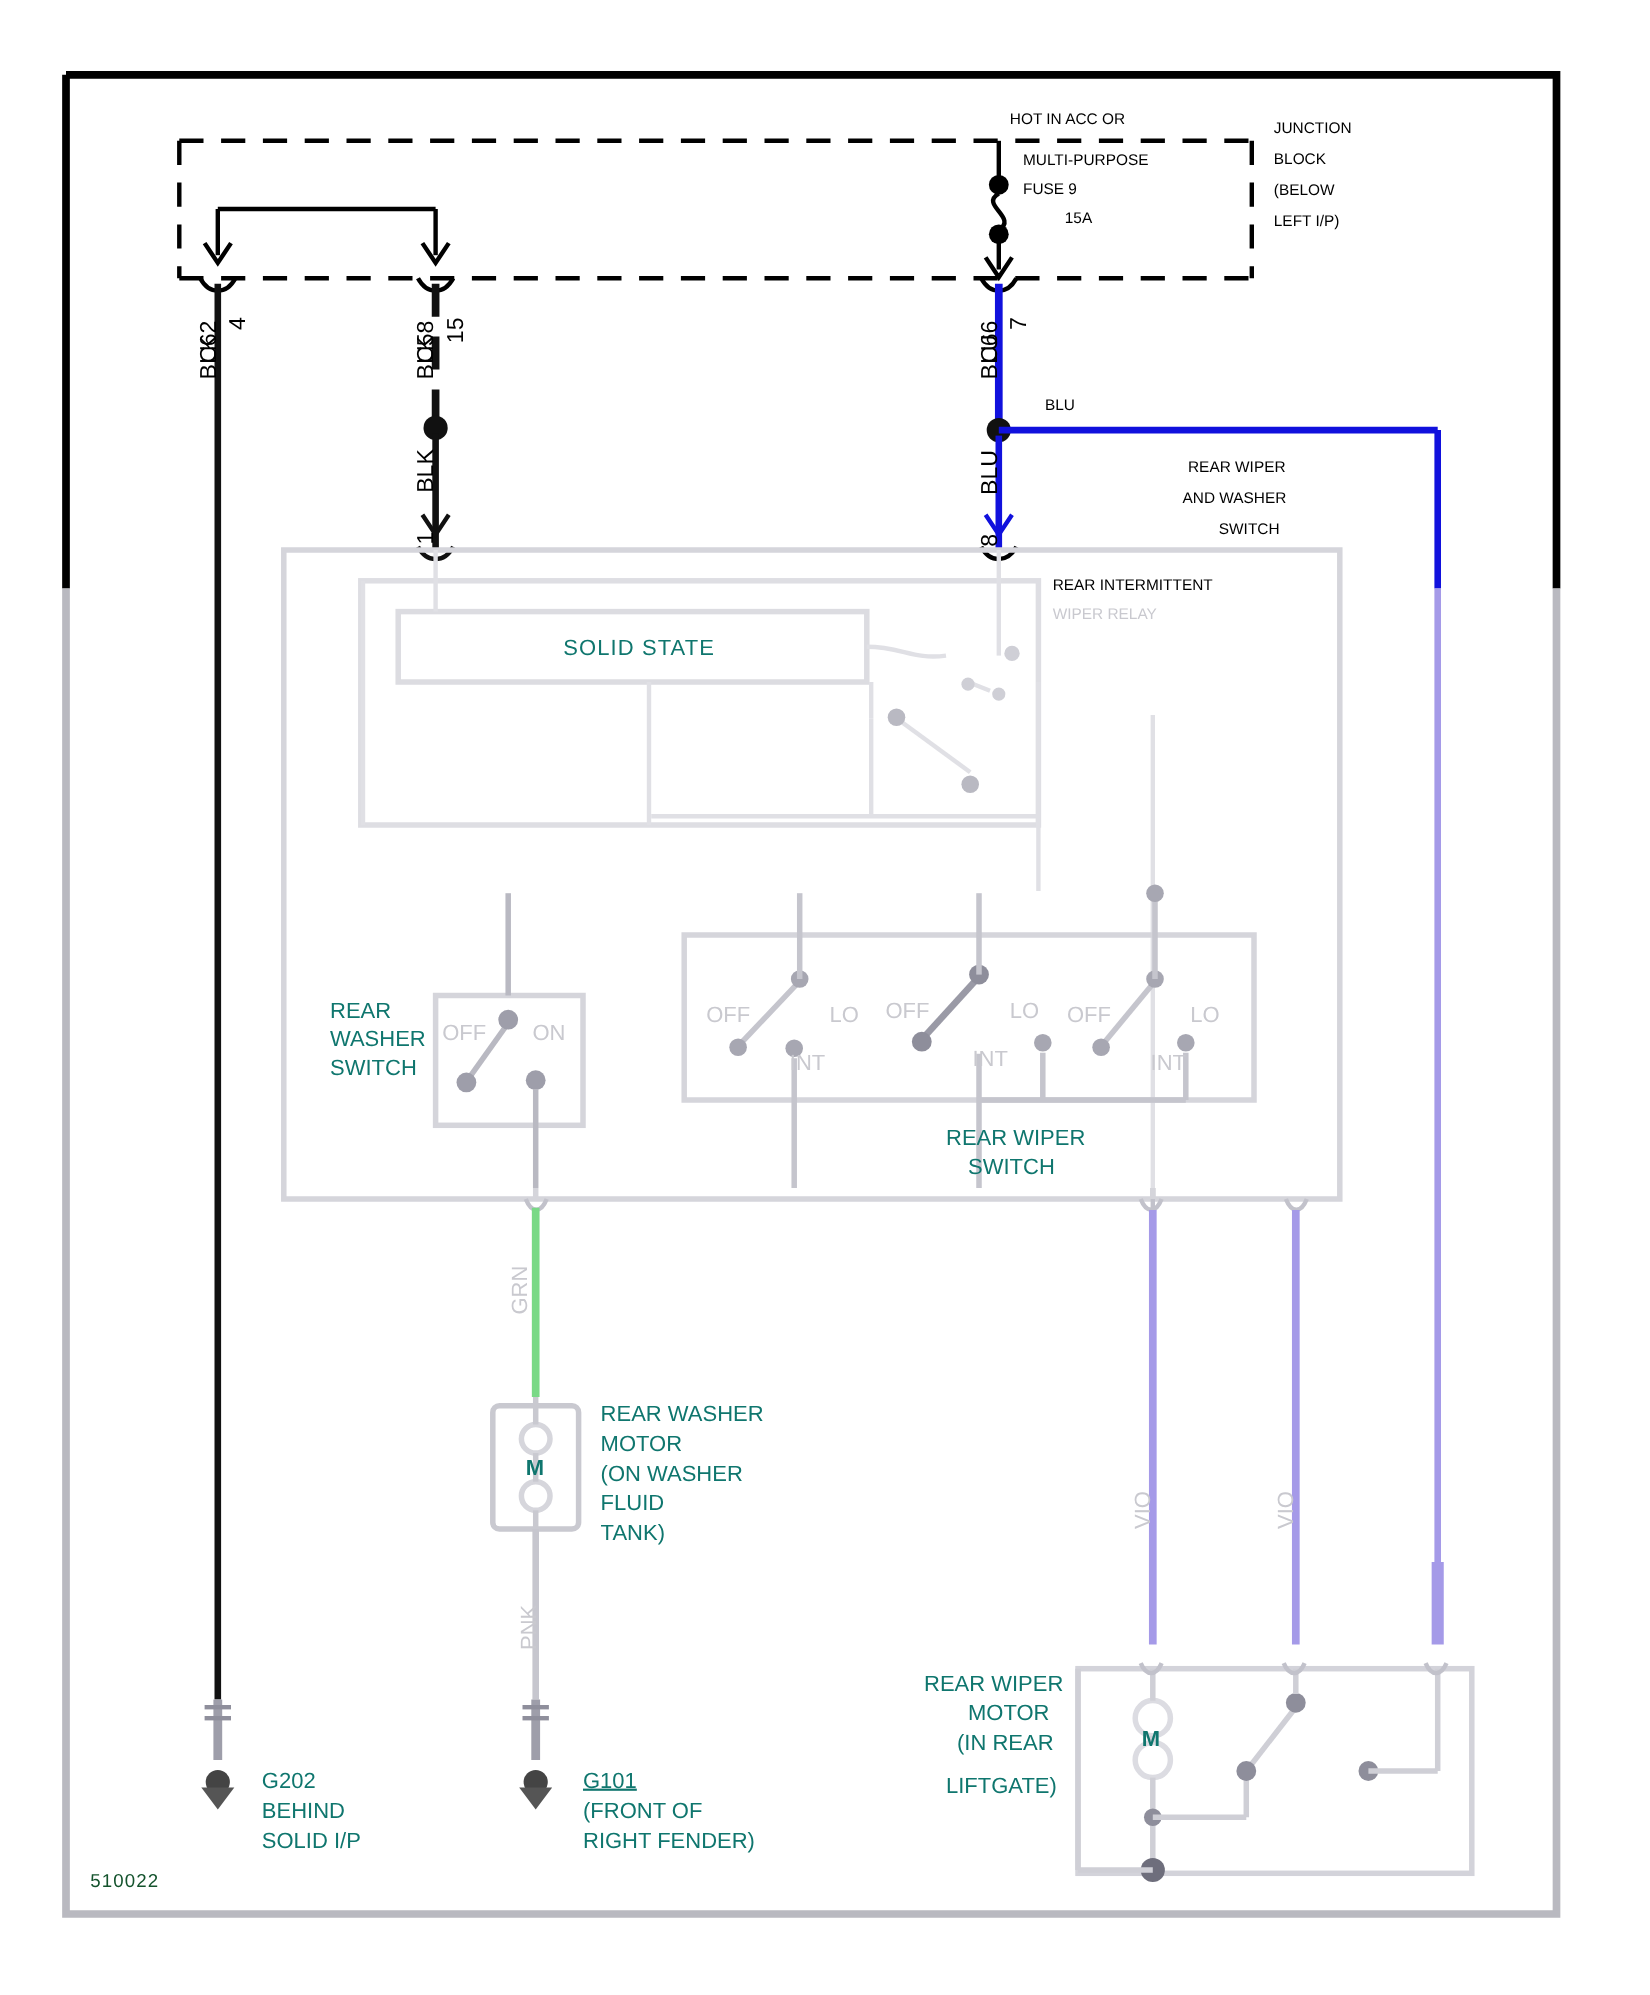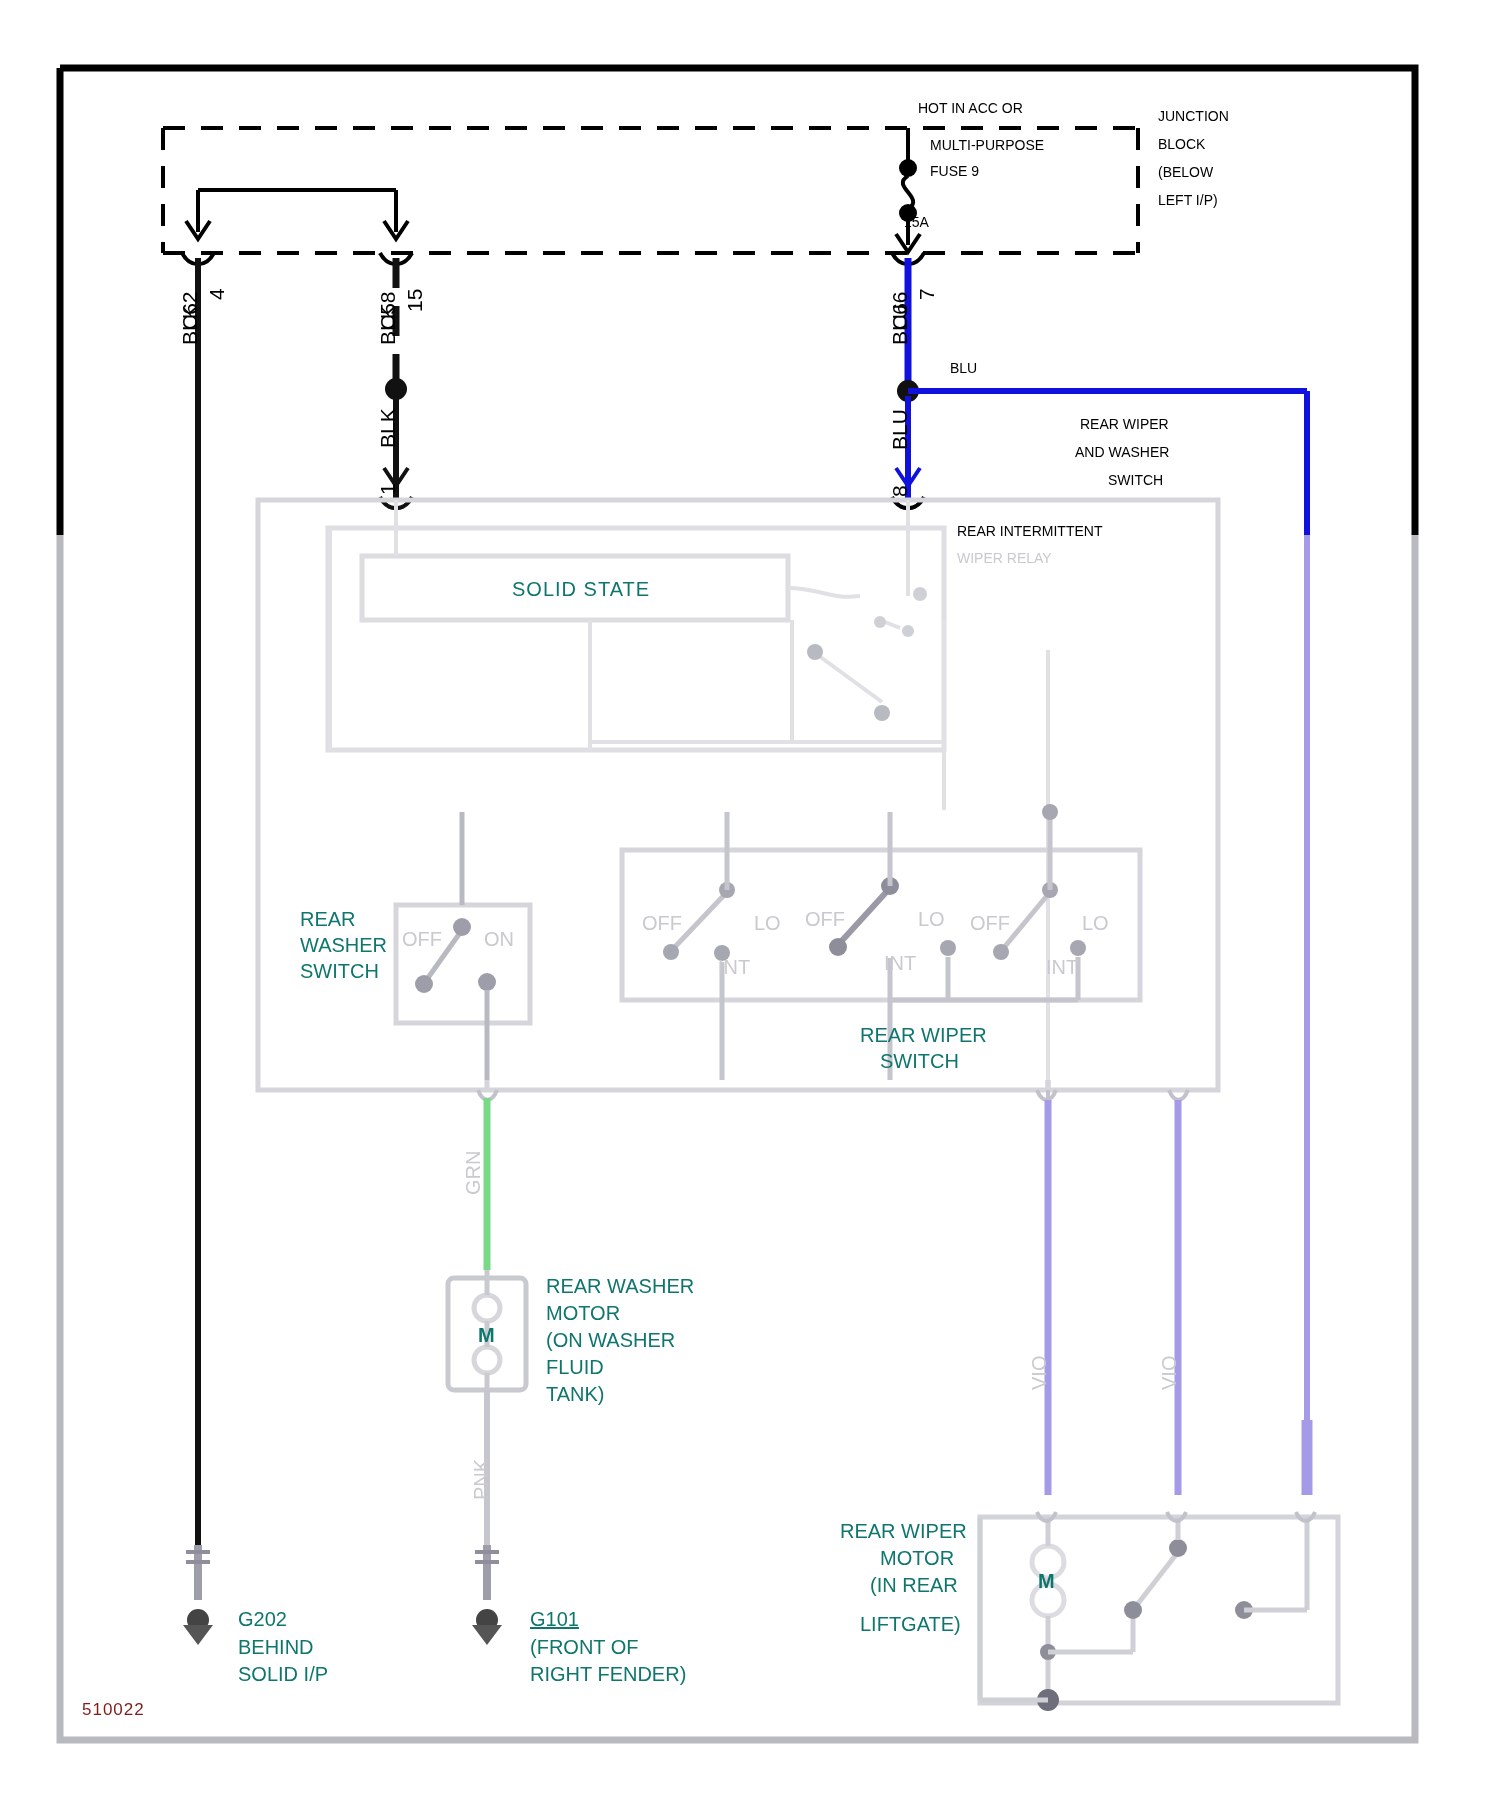--- a/index.html
+++ b/index.html
@@ -248,21 +248,21 @@
       <path d="M1167 1512 C 1172 1524, 1181 1524, 1186 1512"></path>
       <path d="M1296 1512 C 1301 1524, 1310 1524, 1315 1512"></path>
     </g>
 
   </svg>
 
   <div class="htext t22" style="left:918px;top:100px;">HOT IN ACC OR</div>
 
   <div class="htext t22" style="left:930px;top:137px;">MULTI-PURPOSE</div>
   <div class="htext t22" style="left:930px;top:163px;">FUSE 9</div>
-  <div class="htext t22" style="left:904px;top:190px;margin-top:24px;">15A</div>
+  <div class="htext t22" style="left:968px;top:190px;">15A</div>
 
   <div class="htext t22" style="left:1158px;top:108px;">JUNCTION</div>
   <div class="htext t22" style="left:1158px;top:136px;">BLOCK</div>
   <div class="htext t22" style="left:1158px;top:164px;">(BELOW</div>
   <div class="htext t22" style="left:1158px;top:192px;">LEFT I/P)</div>
 
   <div class="vtext t21" style="left:178px;top:330px;transform:rotate(-90deg);">C62</div>
   <div class="vtext t21" style="left:205px;top:300px;transform:rotate(-90deg);">4</div>
   <div class="vtext t21" style="left:178px;top:345px;transform:rotate(-90deg);">BLK</div>
 
@@ -336,15 +336,15 @@
   <div class="htext t20 faded-txt3" style="left:1038px;top:1570px;font-weight:bold;">M</div>
 
   <div class="htext t20 faded-txt3" style="left:238px;top:1608px;">G202</div>
   <div class="htext t20 faded-txt3" style="left:238px;top:1636px;">BEHIND</div>
   <div class="htext t20 faded-txt3" style="left:238px;top:1663px;">SOLID I/P</div>
 
   <div class="htext t20 faded-txt3" style="left:530px;top:1608px;text-decoration:underline;">G101</div>
   <div class="htext t20 faded-txt3" style="left:530px;top:1636px;">(FRONT OF</div>
   <div class="htext t20 faded-txt3" style="left:530px;top:1663px;">RIGHT FENDER)</div>
 
-  <div class="htext" style="left:82px;top:1700px;font-size:17px;color:#7f1d1d;letter-spacing:1px;">510022</div>
+  <div class="htext" style="left:82px;top:1700px;font-size:17px;color:#14532d;letter-spacing:1px;">510022</div>
 
 </div>
 
 </body></html>

